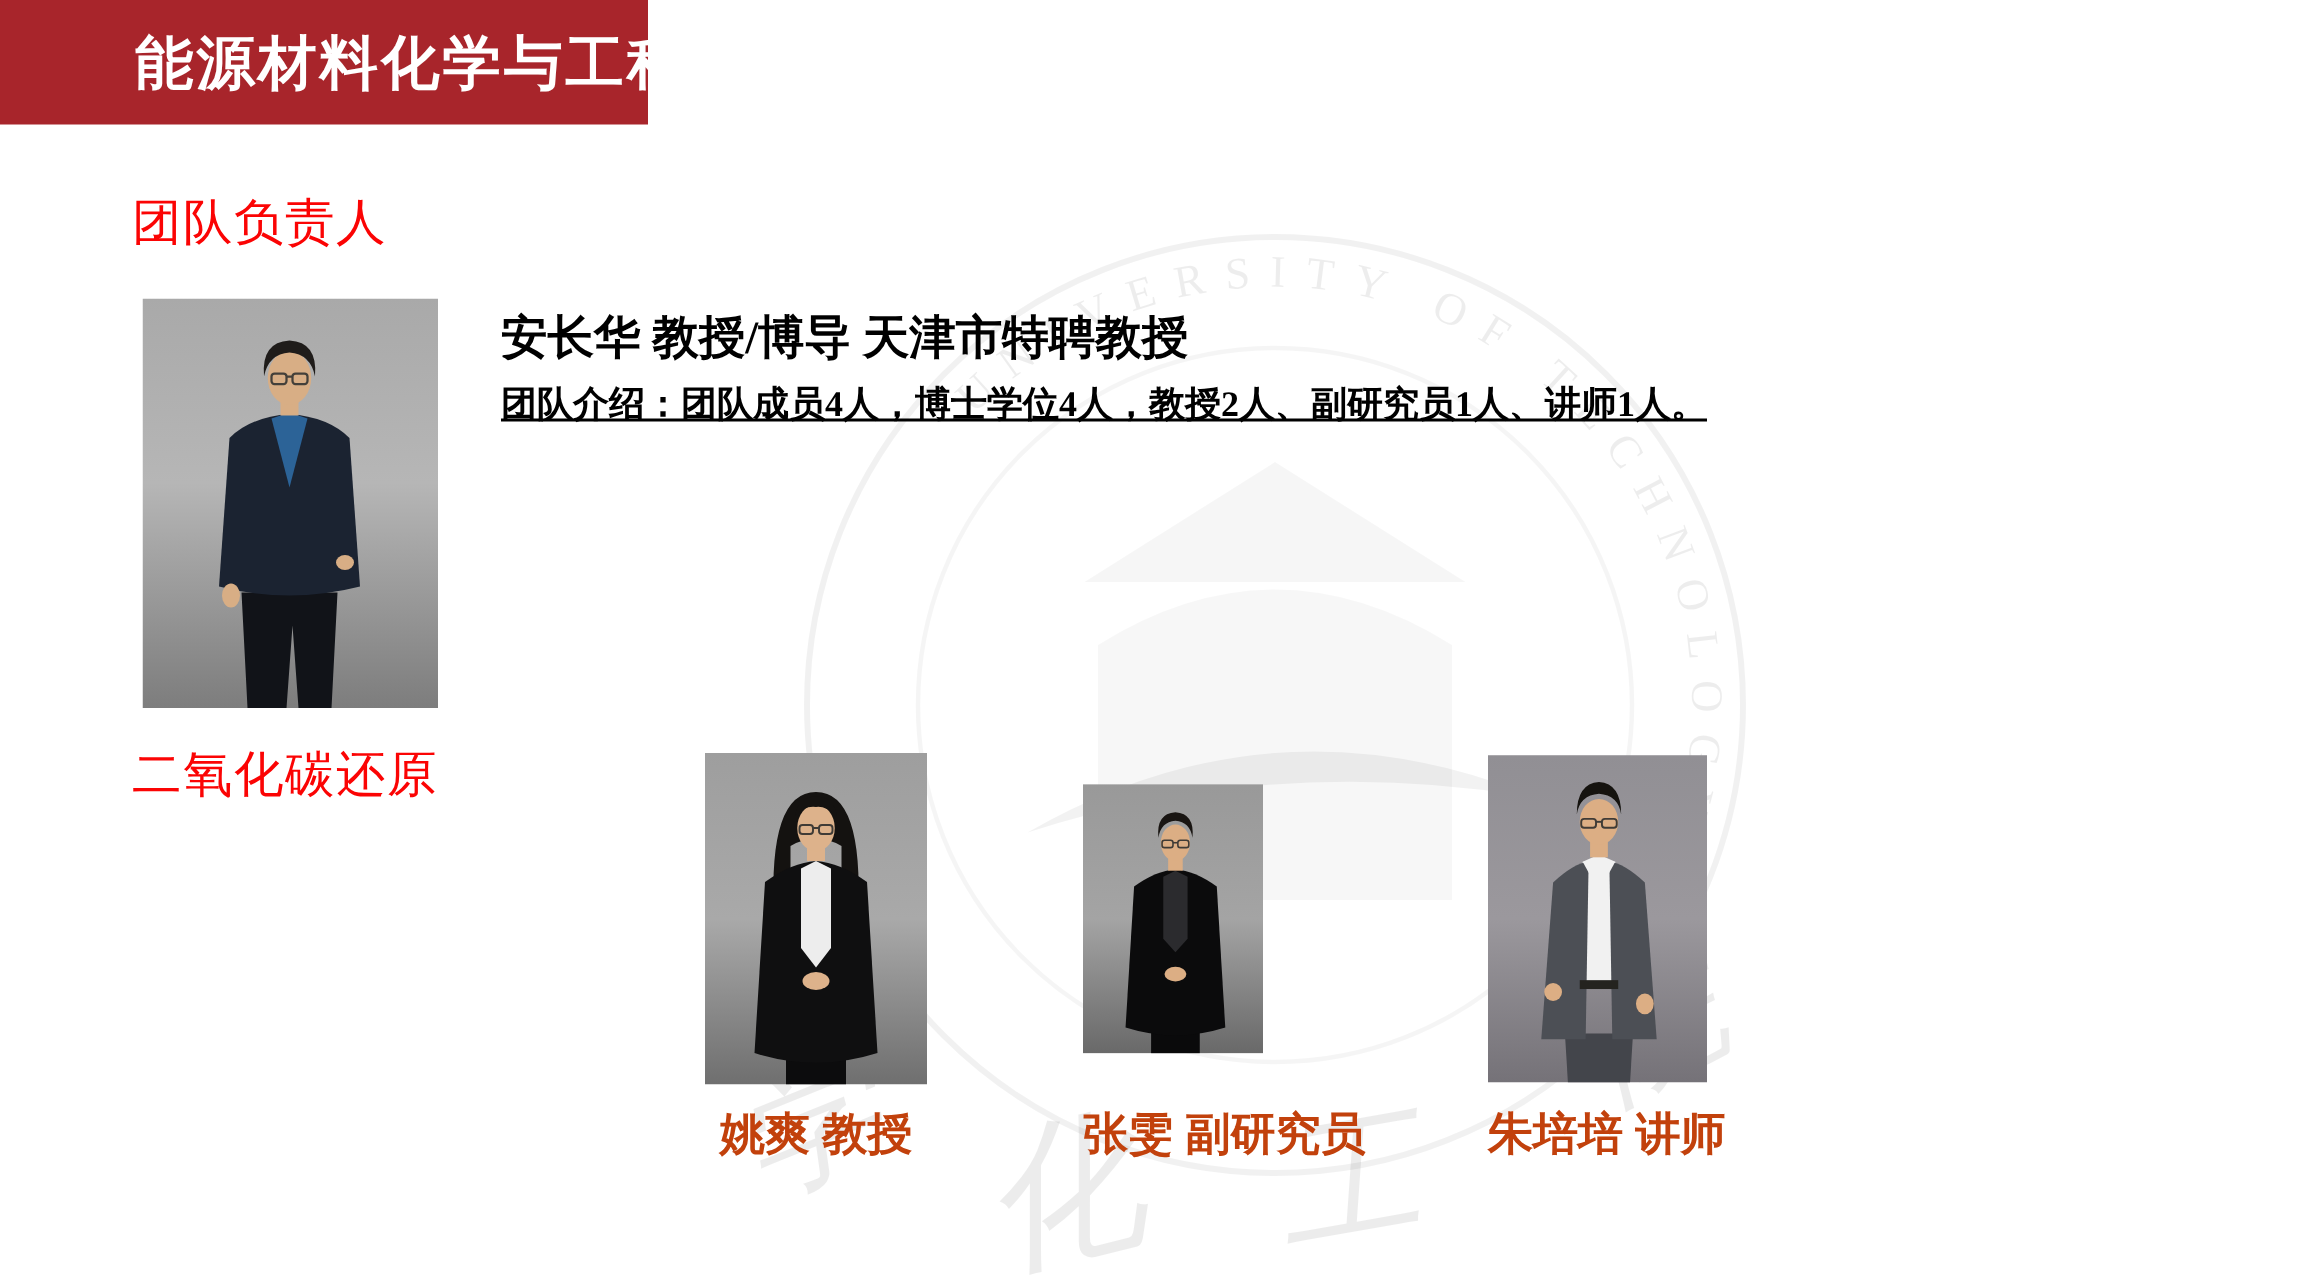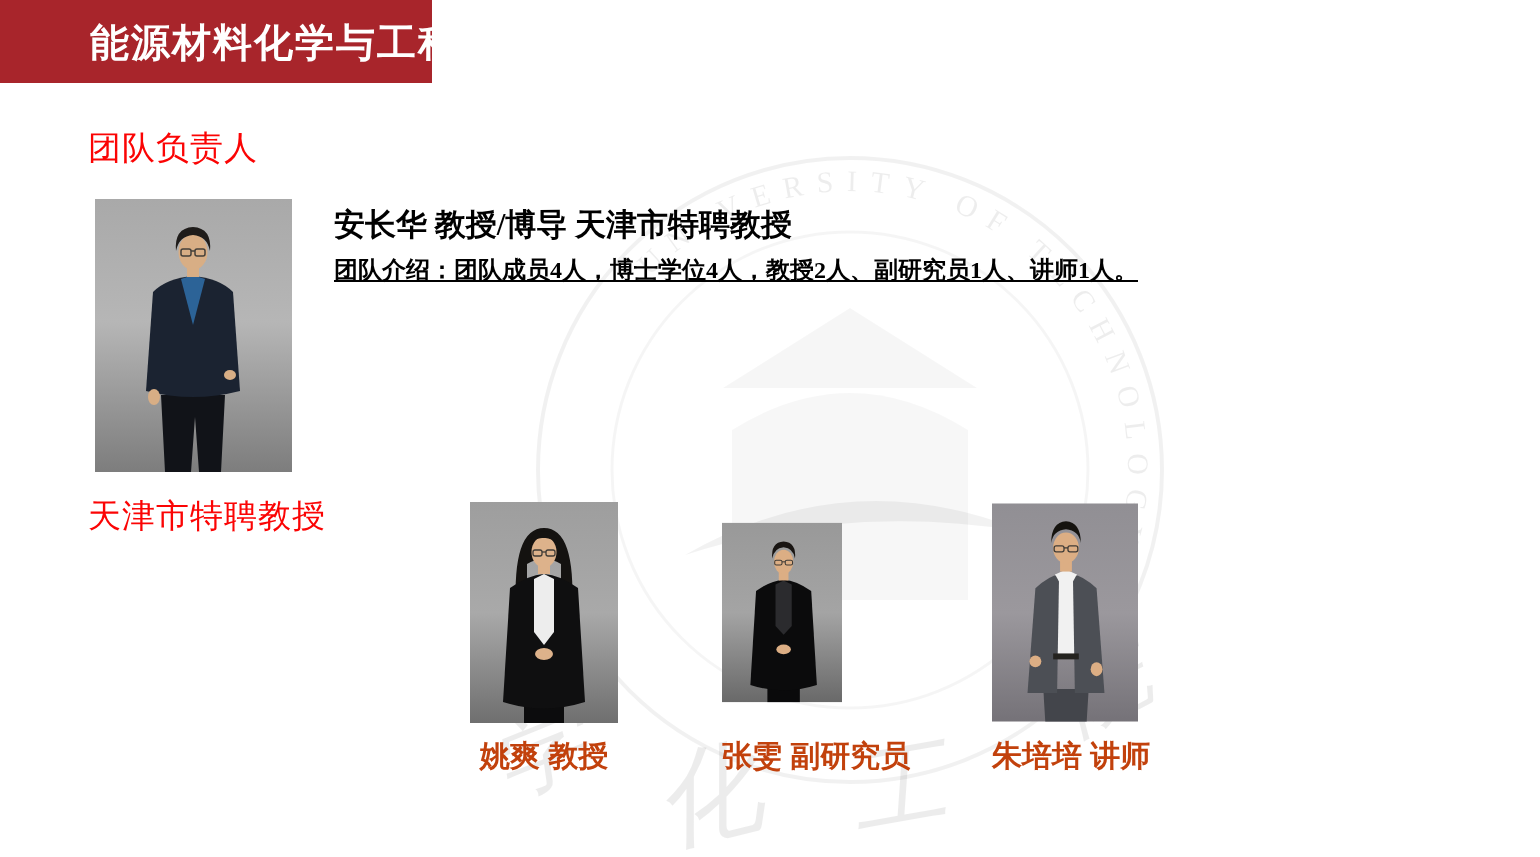--- a/index.html
+++ b/index.html
@@ -99,21 +99,21 @@
         </g>
       </g>
     </svg>
 
     <div class="leader-title">安长华 教授/博导 天津市特聘教授</div>
 
     <div class="leader-text">
       <p class="intro">团队介绍：团队成员4人，博士学位4人，教授2人、副研究员1人、讲师1人。</p>
     </div>
 
-    <div class="section-heading heading-members" style="color: rgb(251, 4, 4);">天津市特聘教授</div>
+    <div class="section-heading heading-members" style="color: rgb(251, 4, 4);">二氧化碳还原</div>
 
     <div class="member-card member-1">
       <svg class="member-photo" viewBox="0 0 148 221">
         <defs>
           <linearGradient id="gM1" x1="0" y1="0" x2="0" y2="1">
             <stop offset="0" stop-color="#9e9e9e"></stop>
               <stop offset="0.5" stop-color="#a9a9a9"></stop>
             <stop offset="1" stop-color="#6f6f6f"></stop>
           </linearGradient>
         </defs>

